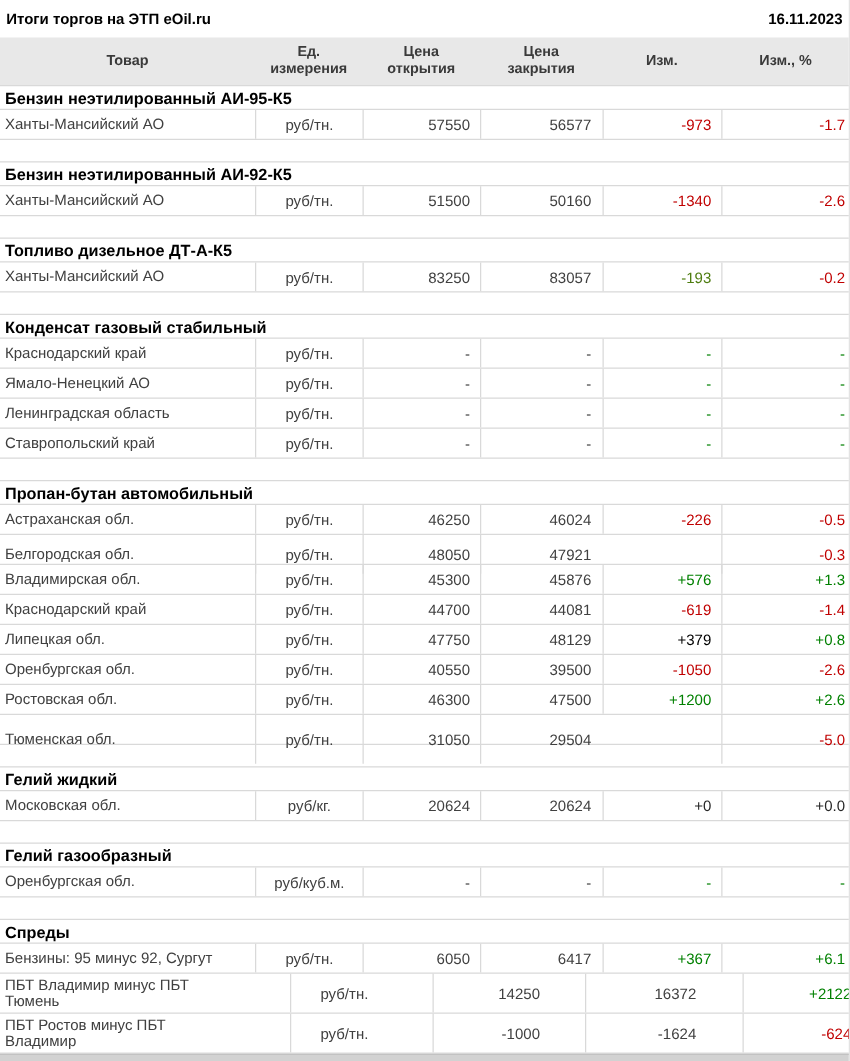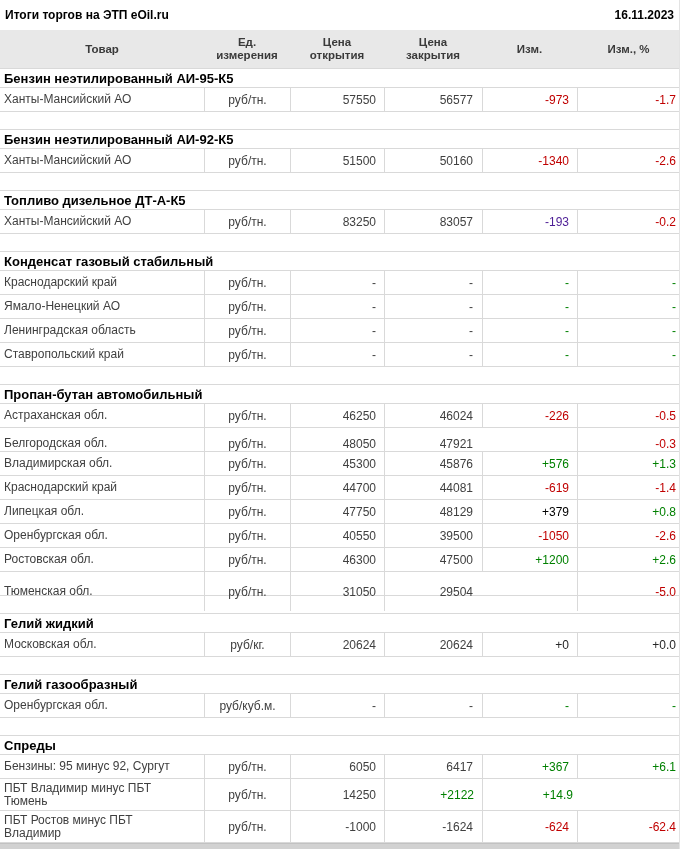--- a/index.html
+++ b/index.html
@@ -28,21 +28,21 @@
     height:20px;align-items:center;
     border-top:1px solid var(--grid,#d9d9d9);
     border-bottom:1px solid var(--grid,#d9d9d9);
   }
   .section .cell{overflow:visible;}
   .sect-title{
     font-weight:bold;font-size:13px;color:#000;white-space:nowrap;padding-left:4px;display:block;
   }
   .section.bordered .cell + .cell{border-left:1px solid var(--grid,#d9d9d9);}
   .data{height:24px;border-bottom:1px solid var(--grid,#d9d9d9);}
-  .data.tall{height:32px;}
+  .data.tall{height:32px;gap:28px;}
   .cell{
     display:flex;align-items:center;box-sizing:border-box;
     font-size:12px;color:var(--value,#404040);overflow:hidden;min-width:0;
   }
   .data .cell + .cell{border-left:1px solid var(--grid,#d9d9d9);}
   .cell.region{padding-left:4px;line-height:13px;}
   .data.tall .cell.region span{max-width:150px;display:block;}
   .cell.unit{justify-content:center;text-align:center;}
   .cell.num{justify-content:flex-end;text-align:right;padding-right:8px;}
   .cell.num.close{padding-right:9px;}
@@ -160,21 +160,21 @@
         </div>
         <div class="cell unit">
           <span>руб/тн.</span>
         </div>
         <div class="cell num open">
           <span>83250</span>
         </div>
         <div class="cell num close">
           <span>83057</span>
         </div>
-        <div class="cell num chg" style="color: #4c1d95;">
+        <div class="cell num chg" style="color: #4d7c0f;">
           <span>-193</span>
         </div>
         <div class="cell num pct" style="color: rgb(192, 0, 0);">
           <span>-0.2</span>
         </div>
       </div>
       <div class="gap"></div>
       <div class="row section">
         <div class="cell">
           <span class="sect-title">Конденсат газовый стабильный</span>
@@ -531,20 +531,23 @@
       </div>
       <div class="row data tall">
         <div class="cell region">
           <span>ПБТ Владимир минус ПБТ Тюмень</span>
         </div>
         <div class="cell unit">
           <span>руб/тн.</span>
         </div>
         <div class="cell num open">
           <span>14250</span>
+        </div>
+        <div class="cell num close">
+          <span>16372</span>
         </div>
         <div class="cell num chg" style="color: rgb(0, 128, 0);">
           <span>+2122</span>
         </div>
         <div class="cell num pct" style="color: rgb(0, 128, 0);">
           <span>+14.9</span>
         </div>
       </div>
       <div class="row data tall">
         <div class="cell region">

